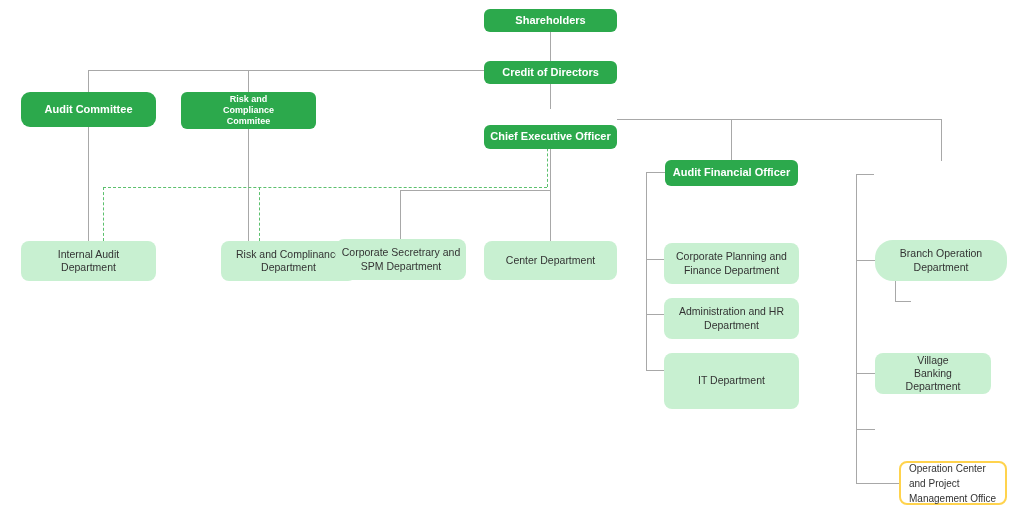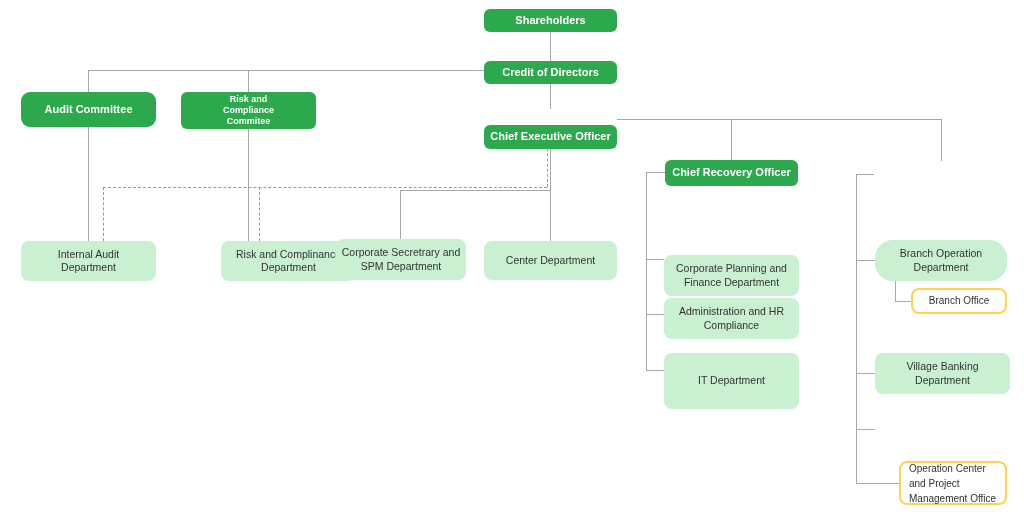--- a/index.html
+++ b/index.html
@@ -120,28 +120,27 @@
   <div class="hline" style="left:856px;top:429px;width:19px;"></div>
   <div class="hline" style="left:856px;top:483px;width:43px;"></div>
   <div class="vline" style="left:895px;top:281px;height:20px;"></div>
   <div class="hline" style="left:895px;top:301px;width:16px;"></div>
 
   <div class="node exec" style="left:484px;top:9px;width:133px;height:23px;">Shareholders</div>
   <div class="node exec" style="left:484px;top:61px;width:133px;height:23px;">Credit of Directors</div>
   <div class="node exec" style="left:21px;top:92px;width:135px;height:35px;border-radius:9px;">Audit Committee</div>
   <div class="node exec small" style="left:181px;top:92px;width:135px;height:37px;padding:2px 24px;">Risk and Compliance Commitee</div>
   <div class="node exec" style="left:484px;top:109px;width:133px;height:24px;margin-top:16px;">Chief Executive Officer</div>
-  <div class="node exec" style="left:665px;top:160px;width:133px;height:26px;">Chief  Recovery Officer</div>
+  <div class="node exec" style="left:665px;top:160px;width:133px;height:26px;">Audit  Financial Officer</div>
 
   <div class="node dept" style="left:21px;top:241px;width:135px;height:40px;padding:2px 24px;">Internal Audit Department</div>
   <div class="node dept" style="left:181px;top:241px;width:135px;height:40px;margin-left:40px;">Risk and Complinance Department</div>
   <div class="node dept" style="left:336px;top:239px;width:130px;height:41px;">Corporate Secretrary and SPM  Department</div>
   <div class="node dept" style="left:484px;top:241px;width:133px;height:39px;">Center Department</div>
-  <div class="node dept" style="left:664px;top:255px;width:135px;height:41px;">Corporate Planning and Finance Department</div>
-  <div class="node dept" style="left:664px;top:298px;width:135px;height:41px;">Administration and HR Compliance</div>
+  <div class="node dept" style="left:664px;top:243px;width:135px;height:41px;">Corporate Planning and Finance Department</div>
+  <div class="node dept" style="left:664px;top:298px;width:135px;height:41px;">Administration and HR Department</div>
   <div class="node dept" style="left:664px;top:353px;width:135px;height:56px;">IT Department</div>
   <div class="node dept" style="left:875px;top:240px;width:132px;height:41px;padding:2px 20px;border-radius:18px;">Branch Operation Department</div>
-  <div class="node dept" style="left:875px;top:353px;width:135px;height:41px;padding:2px 24px;">Village Banking Department</div>
+  <div class="node dept" style="left:875px;top:353px;width:116px;height:41px;padding:2px 24px;">Village Banking Department</div>
 
-  <div class="node office" style="left:911px;top:288px;width:96px;height:26px;">Branch Office</div>
   <div class="node office tiny" style="left:899px;top:461px;width:108px;height:44px;">Operation Center and Project Management Office</div>
 
 </div>
 
 </body></html>

